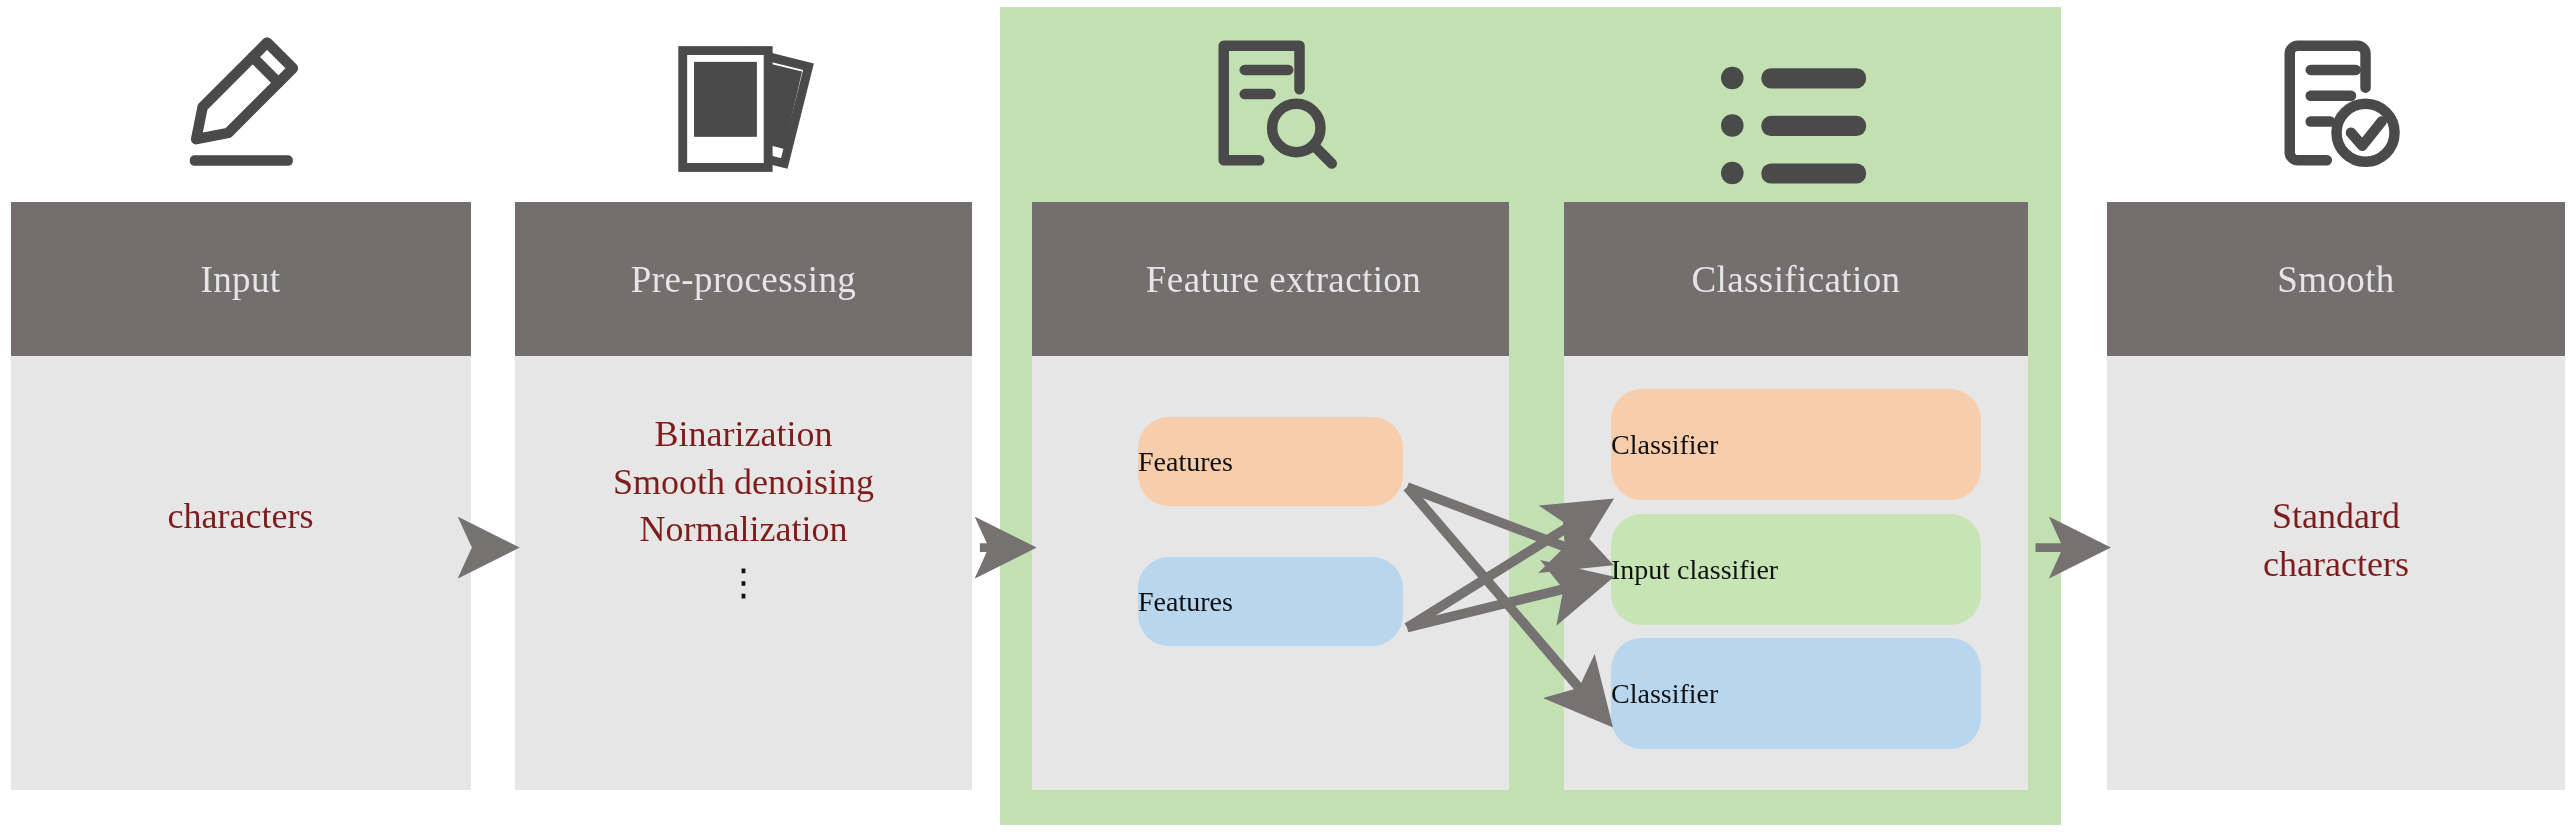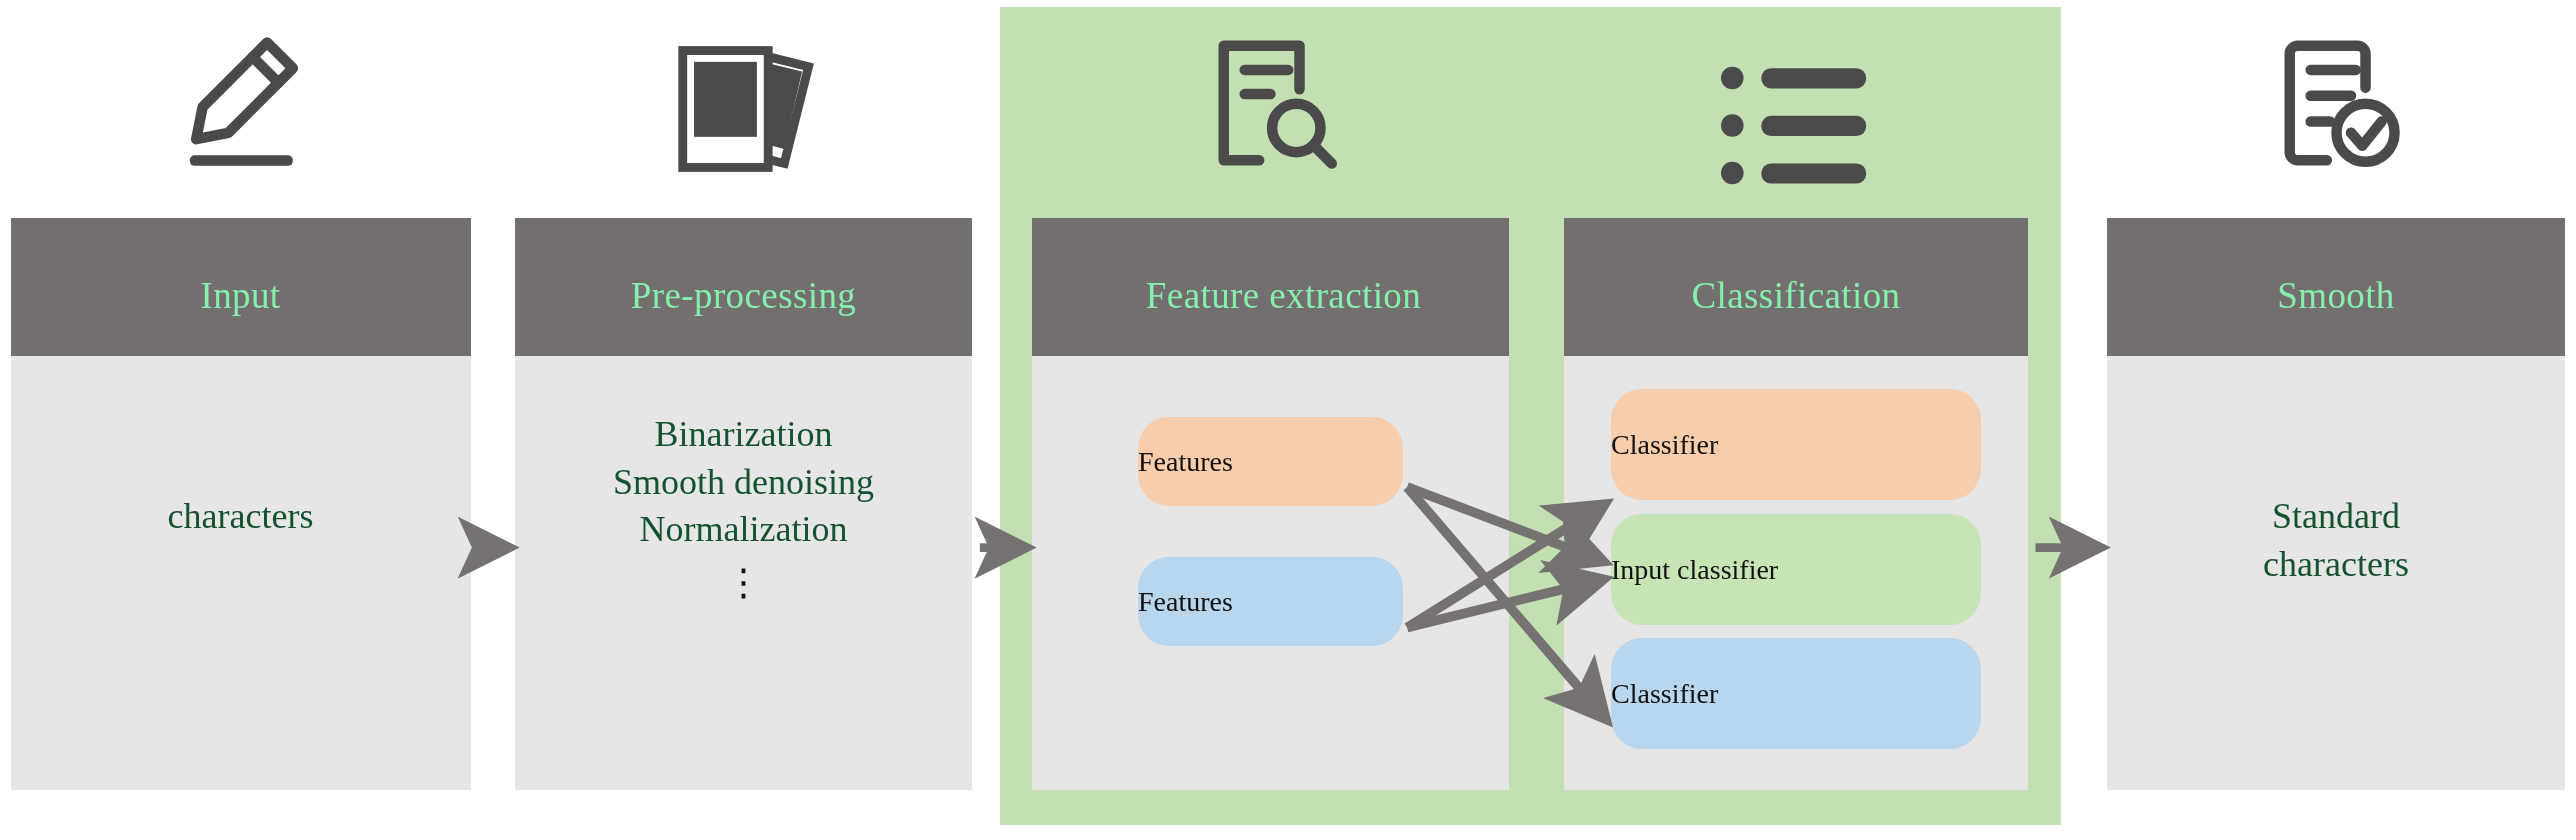--- a/index.html
+++ b/index.html
@@ -25,44 +25,44 @@
     background: #c3e0b3;
   }
 
   
   .column {
     position: absolute;
   }
   .col-header {
     position: absolute;
     left: 0;
-    top: 16px;
+    top: 0;
     width: 100%;
     background: #736f6f;
-    color: #86efac;
+    color: #e5e5e5;
     display: flex;
     align-items: center;
     justify-content: center;
     font-size: 37px;
     letter-spacing: 0.4px;
     box-sizing: border-box;
   }
   .col-body {
     position: absolute;
     left: 0;
     width: 100%;
     background: #e6e6e6;
     box-sizing: border-box;
   }
   .col-body-text {
     position: absolute;
     left: 0;
     width: 100%;
     text-align: center;
-    color: #14532d;
+    color: #7f1d1d;
     font-size: 36px;
     line-height: 1.32;
   }
 
   
   .icon-wrap {
     position: absolute;
     display: flex;
     align-items: flex-end;
     justify-content: center;

